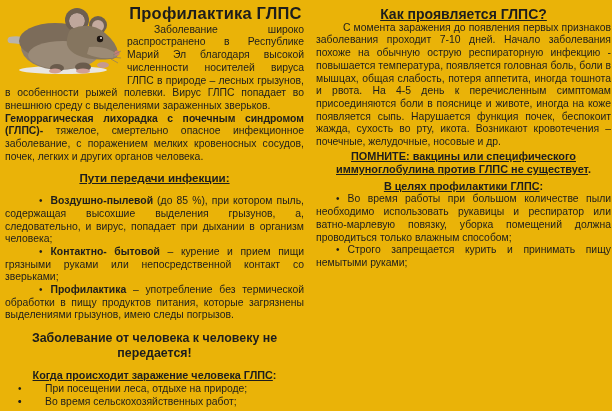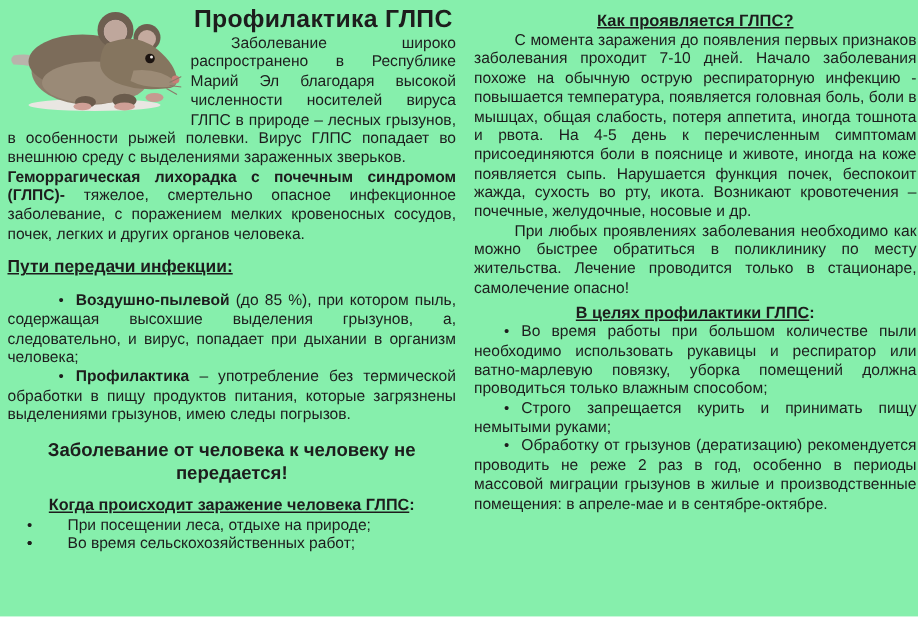--- a/index.html
+++ b/index.html
@@ -10,49 +10,49 @@
     color:#1d1d1d;
     overflow:hidden;
   }
   .page {
     width:612px; height:411px;
     display:grid;
     grid-template-columns: 299px 295px;
     column-gap: 12px;
     padding: 3px 3px 2px 5px;
     overflow:hidden;
-    background:#86efac;
+    background:#eab308;
   }
   .col { font-size:10.4px; line-height:12.7px; }
   .just { text-align: justify; text-justify: inter-word; }
   .indent { text-indent: 27px; }
   b, .b { font-weight:bold; }
   .u { text-decoration: underline; }
 
   .mouse-wrap { float:left; width:116px; height:74px; margin:0 6px 2px 0; }
   .mouse-wrap svg { width:100%; height:100%; display:block; }
 
   h1.title {
     font-size:16.5px; font-weight:bold; text-align:center;
     margin:4px 0 4px 0; letter-spacing:.2px;
   }
   h2.center-u {
-    font-size:11.6px; font-weight:bold; text-align:left;
+    font-size:11.6px; font-weight:bold; text-align:center;
     margin:9px 0 10px 0;
   }
   h2.note {
     font-size:12.4px; font-weight:bold; text-align:center;
     margin:9px 12px 8px 12px; line-height:15px;
   }
   h3.left-u {
     font-size:10.8px; font-weight:bold; text-align:center;
     margin:3px 0 1px 0;
   }
   h2.center-u-sm {
-    font-size:11px; font-weight:bold; text-align:center;
+    font-size:14px; font-weight:bold; text-align:center;
     margin:5px 0 1px 0;
   }
   h2.remember {
     font-size:10.9px; font-weight:bold; text-align:center;
     margin:1px 2px 1px 2px; line-height:13.5px;
   }
 
   
   p.bpar { text-align:justify; text-indent:34px; margin:0; }
   p.bpar-r { text-align:justify; text-indent:20px; margin:0; }
@@ -100,43 +100,43 @@
 
     <h1 class="title">Профилактика ГЛПС</h1>
 
     <p class="just indent mt2">Заболевание широко распространено в Республике Марий Эл благодаря высокой численности носителей вируса ГЛПС в природе – лесных грызунов, в особенности рыжей полевки. Вирус ГЛПС попадает во внешнюю среду с выделениями зараженных зверьков.</p>
 
     <p class="just"><b>Геморрагическая лихорадка с почечным синдромом (ГЛПС)-</b> <span>тяжелое, смертельно опасное инфекционное заболевание, с поражением мелких кровеносных сосудов, почек, легких и других органов человека.</span></p>
 
     <h2 class="center-u"><span class="u">Пути передачи инфекции:</span></h2>
 
     <p class="bpar"><span class="blt">•</span><b>Воздушно-пылевой</b><span> (до 85 %), при котором пыль, содержащая высохшие выделения грызунов, а, следовательно, и вирус, попадает при дыхании в организм человека;</span></p>
+    <p class="bpar"><span class="blt">•</span><b>Контактно- бытовой</b><span> – курение и прием пищи грязными руками или непосредственной контакт со зверьками;</span></p>
     <p class="bpar"><span class="blt">•</span><b>Профилактика</b><span> – употребление без термической обработки в пищу продуктов питания, которые загрязнены выделениями грызунов, имею следы погрызов.</span></p>
 
     <h2 class="note">Заболевание от человека к человеку не передается!</h2>
 
     <h3 class="left-u"><span class="u">Когда происходит заражение человека ГЛПС</span><span>:</span></h3>
 
     <ul class="plain">
       <li><span class="blt2">•</span><span>При посещении леса, отдыхе на природе;</span></li>
       <li><span class="blt2">•</span></li>
       <li><span class="blt2">•</span><span>Во время сельскохозяйственных работ;</span></li>
 
     </ul>
   </div>
 
   <div class="col">
 
     <h2 class="center-u-sm mt4"><span class="u">Как проявляется ГЛПС?</span></h2>
 
     <p class="just indent">С момента заражения до появления первых признаков заболевания проходит 7-10 дней. Начало заболевания похоже на обычную острую респираторную инфекцию - повышается температура, появляется головная боль, боли в мышцах, общая слабость, потеря аппетита, иногда тошнота и рвота. На 4-5 день к перечисленным симптомам присоединяются боли в пояснице и животе, иногда на коже появляется сыпь. Нарушается функция почек, беспокоит жажда, сухость во рту, икота. Возникают кровотечения – почечные, желудочные, носовые и др.</p>
 
+    <h2 class="remember"><span class="u">ПОМНИТЕ: вакцины или специфического иммуноглобулина против ГЛПС не существует</span><span>.</span></h2>
 
-    <p class="just indent">При любых проявлениях заболевания необходимо как можно быстрее обратиться в поликлинику по месту жительства. Лечение проводится только в стационаре, самолечение опасно!</p>
 
     <h3 class="left-u"><span class="u">В целях профилактики ГЛПС</span><span>:</span></h3>
 
     <p class="bpar-r"><span class="blt">•</span><span>Во время работы при большом количестве пыли необходимо использовать рукавицы и респиратор или ватно-марлевую повязку, уборка помещений должна проводиться только влажным способом;</span></p>
     <p class="bpar-r"><span class="blt">•</span><span>Строго запрещается курить и принимать пищу немытыми руками;</span></p>
-    <p class="bpar-r"><span class="blt">•</span><span>Обработку от грызунов (дератизацию) рекомендуется проводить не реже 2 раз в год, особенно в периоды массовой миграции грызунов в жилые и производственные помещения: в апреле-мае и в сентябре-октябре.</span></p>
   </div>
 
 </div>
 
 </body></html>

